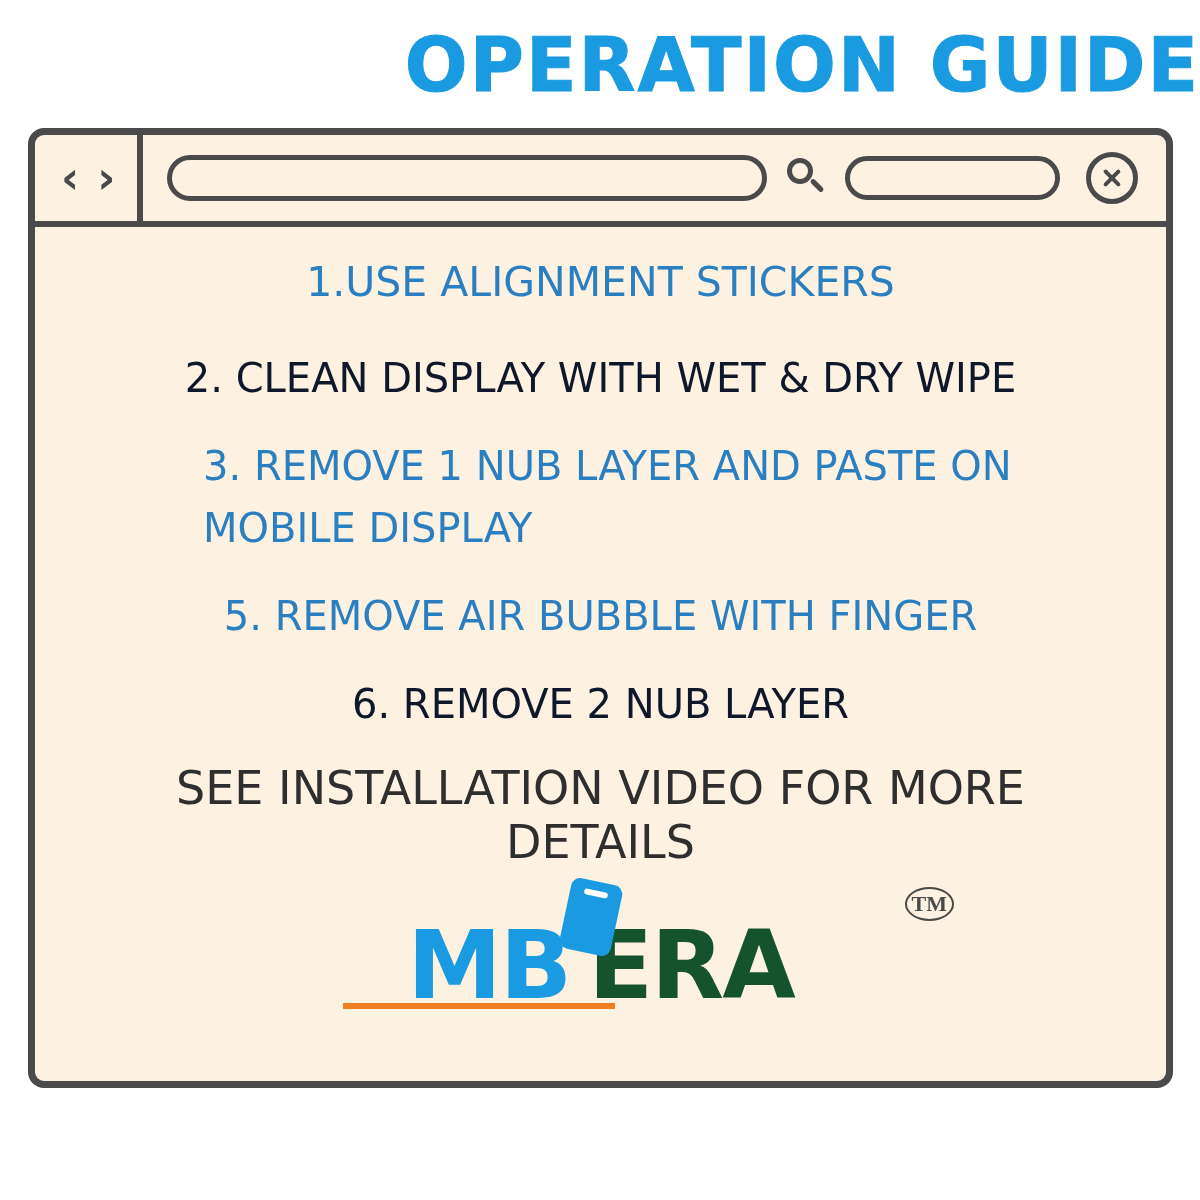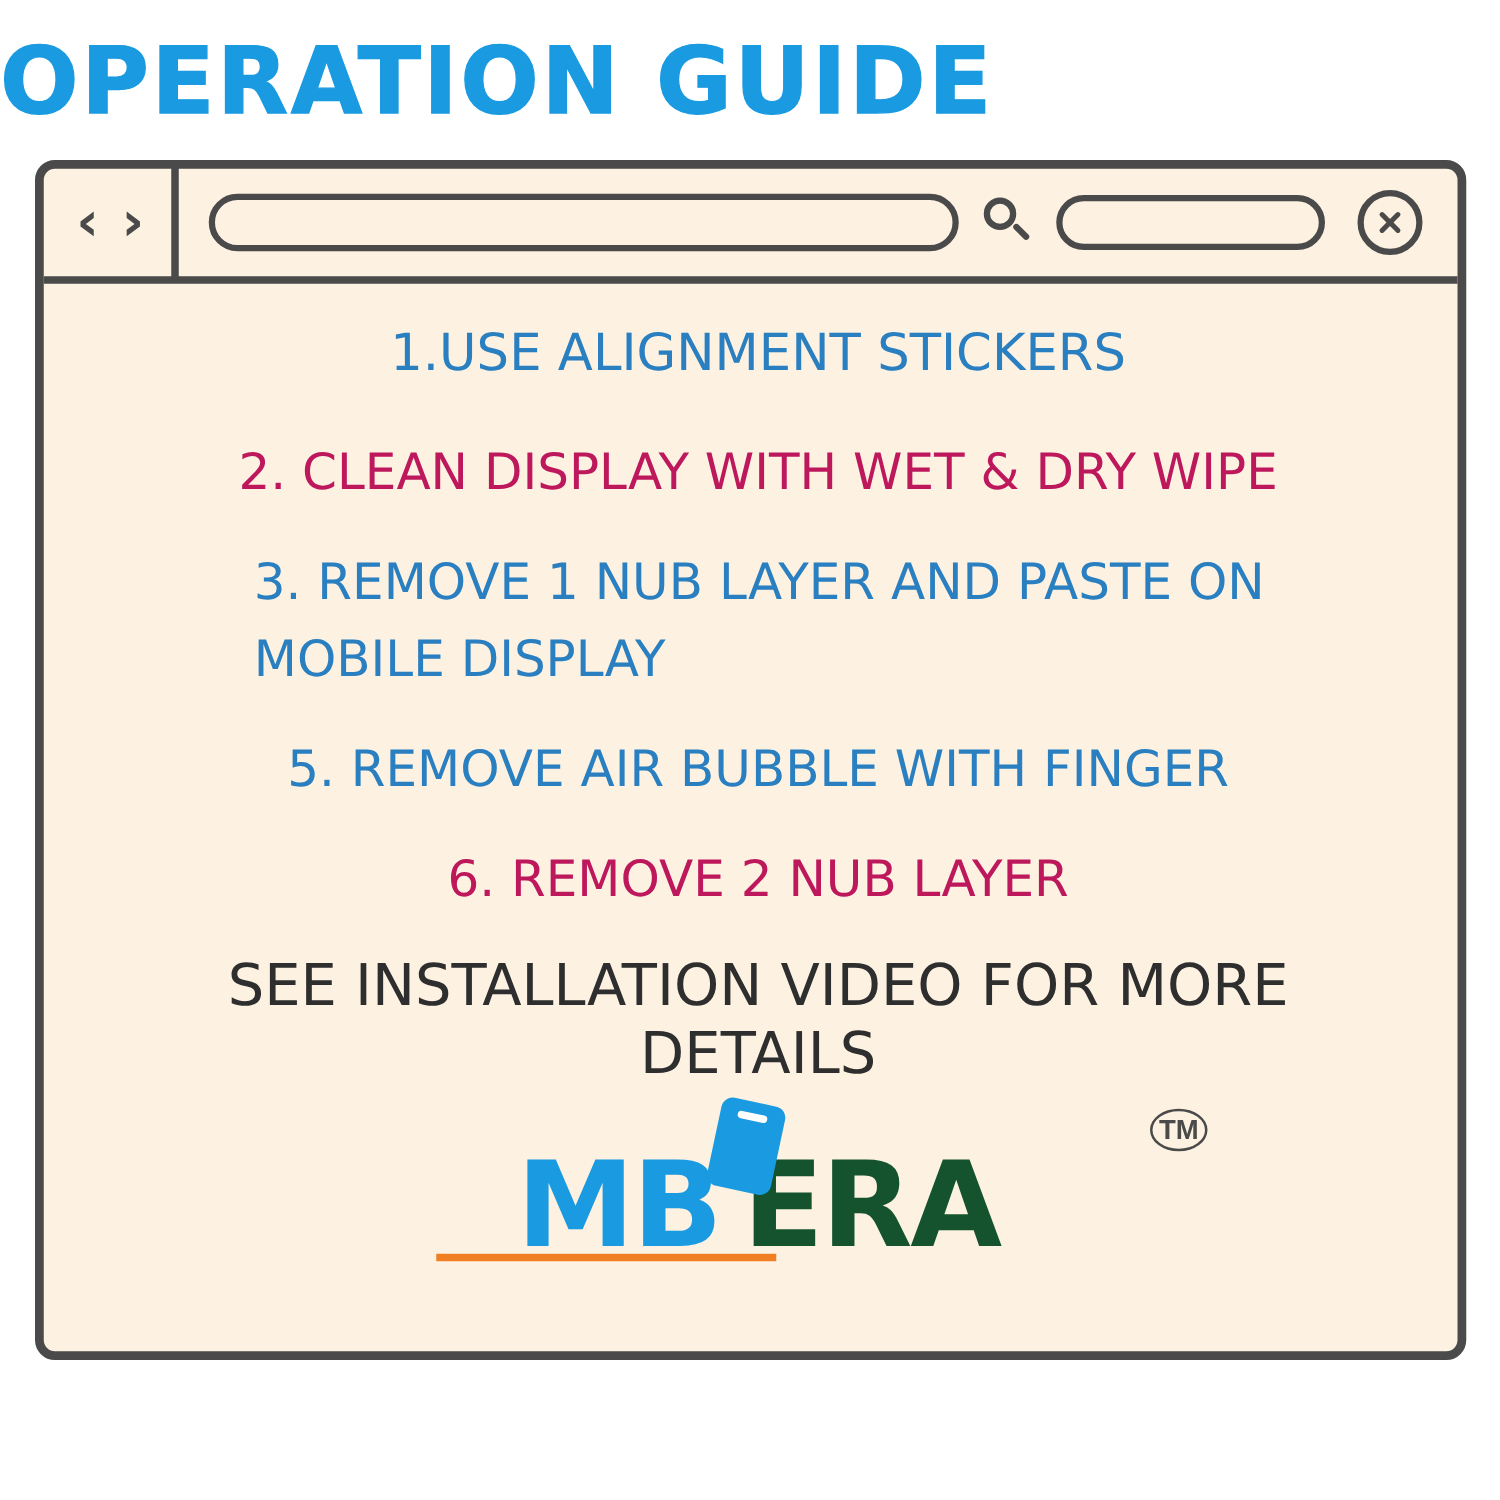--- a/index.html
+++ b/index.html
@@ -13,21 +13,21 @@
     font-family: "Liberation Sans", sans-serif;
     overflow: hidden;
     position: relative;
   }
 
   .page-title {
     position: absolute;
     top: 22px;
     left: 0;
     width: 1200px;
-    text-align: left;
+    text-align: right;
     font-size: 74px;
     font-weight: bold;
     letter-spacing: 2px;
     color: #1a9ae0;
     font-family: "DejaVu Sans", sans-serif;
     -webkit-text-stroke: 1px #1a9ae0;
   }
 
   
   .window {
@@ -139,32 +139,32 @@
     width: 22px;
     height: 4px;
     background: #4a4a4a;
     border-radius: 2px;
   }
   .close-btn::before { transform: translate(-50%, -50%) rotate(45deg); }
   .close-btn::after  { transform: translate(-50%, -50%) rotate(-45deg); }
 
   
   .content {
-    padding: 24px 48px 0 60px;
+    padding: 24px 60px 0 60px;
   }
 
   .step {
     font-size: 40px;
     line-height: 1.55;
     font-family: "DejaVu Sans", sans-serif;
     margin: 0 0 26px 0;
     text-align: center;
   }
   .step.blue   { color: #2a7fc1; }
-  .step.orange { color: #be185d; }
+  .step.orange { color: #0f172a; }
 
   .step.s1 { font-size: 41px; margin-bottom: 32px; }
   .step.s3 { text-align: left; padding-left: 108px; }
 
   .footnote {
     font-size: 46px;
     color: #2e2e2e;
     text-align: center;
     font-family: "DejaVu Sans", sans-serif;
     margin-top: 2px;
@@ -223,21 +223,21 @@
   }
   .tm {
     font-size: 22px;
     color: #4a4a4a;
     position: absolute;
     right: 152px;
     top: 4px;
     border: 2px solid #4a4a4a;
     border-radius: 50%;
     padding: 2px 5px;
-    font-family: Liberation Sans, sans-serif;
+    font-family: Liberation Serif, serif;
     font-weight: bold;
   }
 </style>
 </head>
 <body>
 
 <div class="page-title">OPERATION GUIDE</div>
 
 <div class="window">
 

